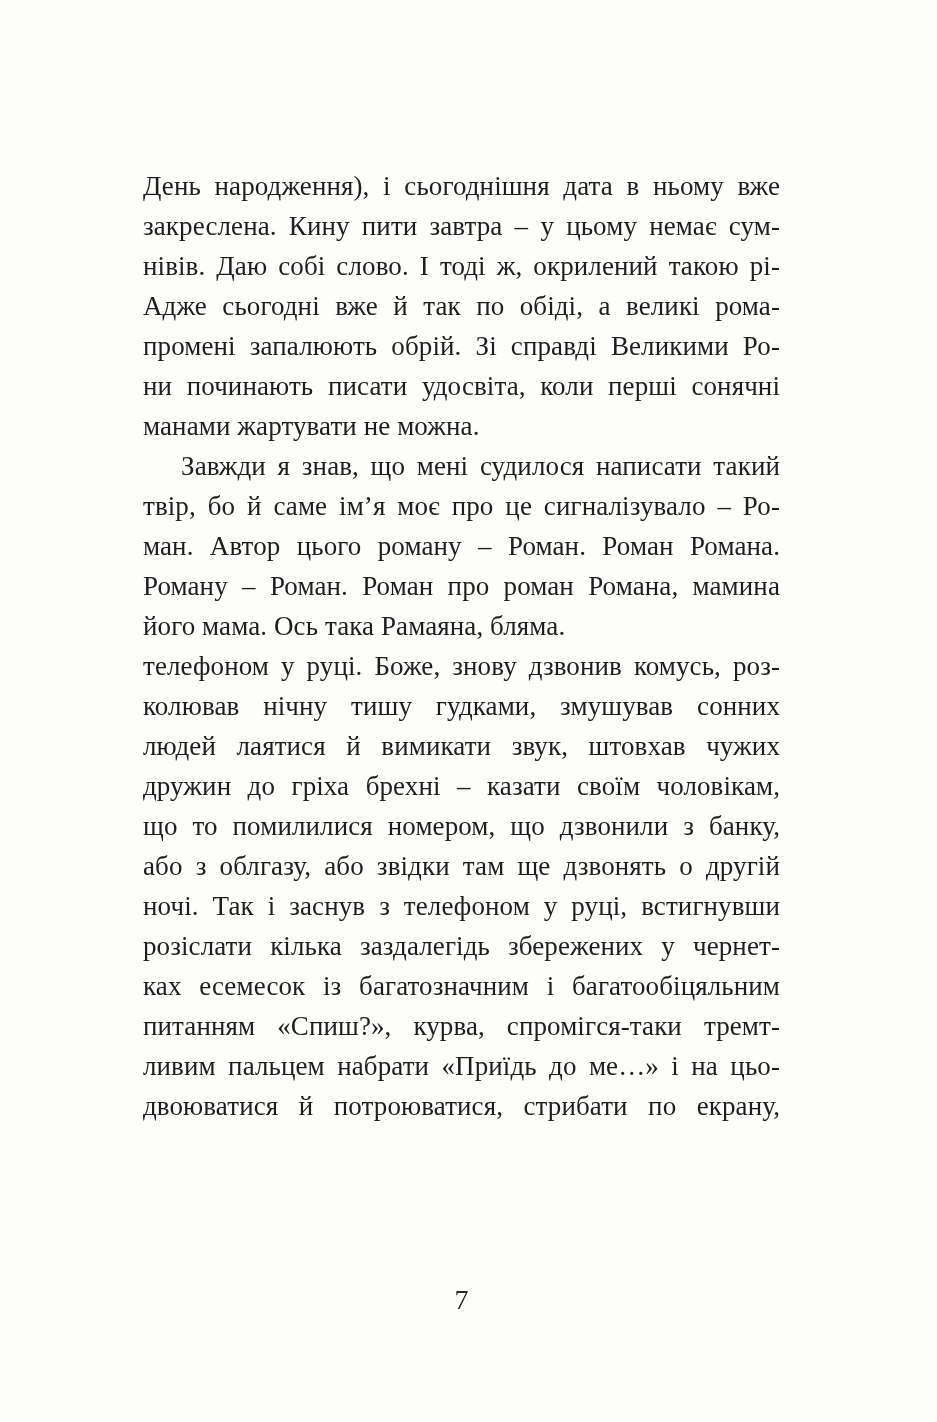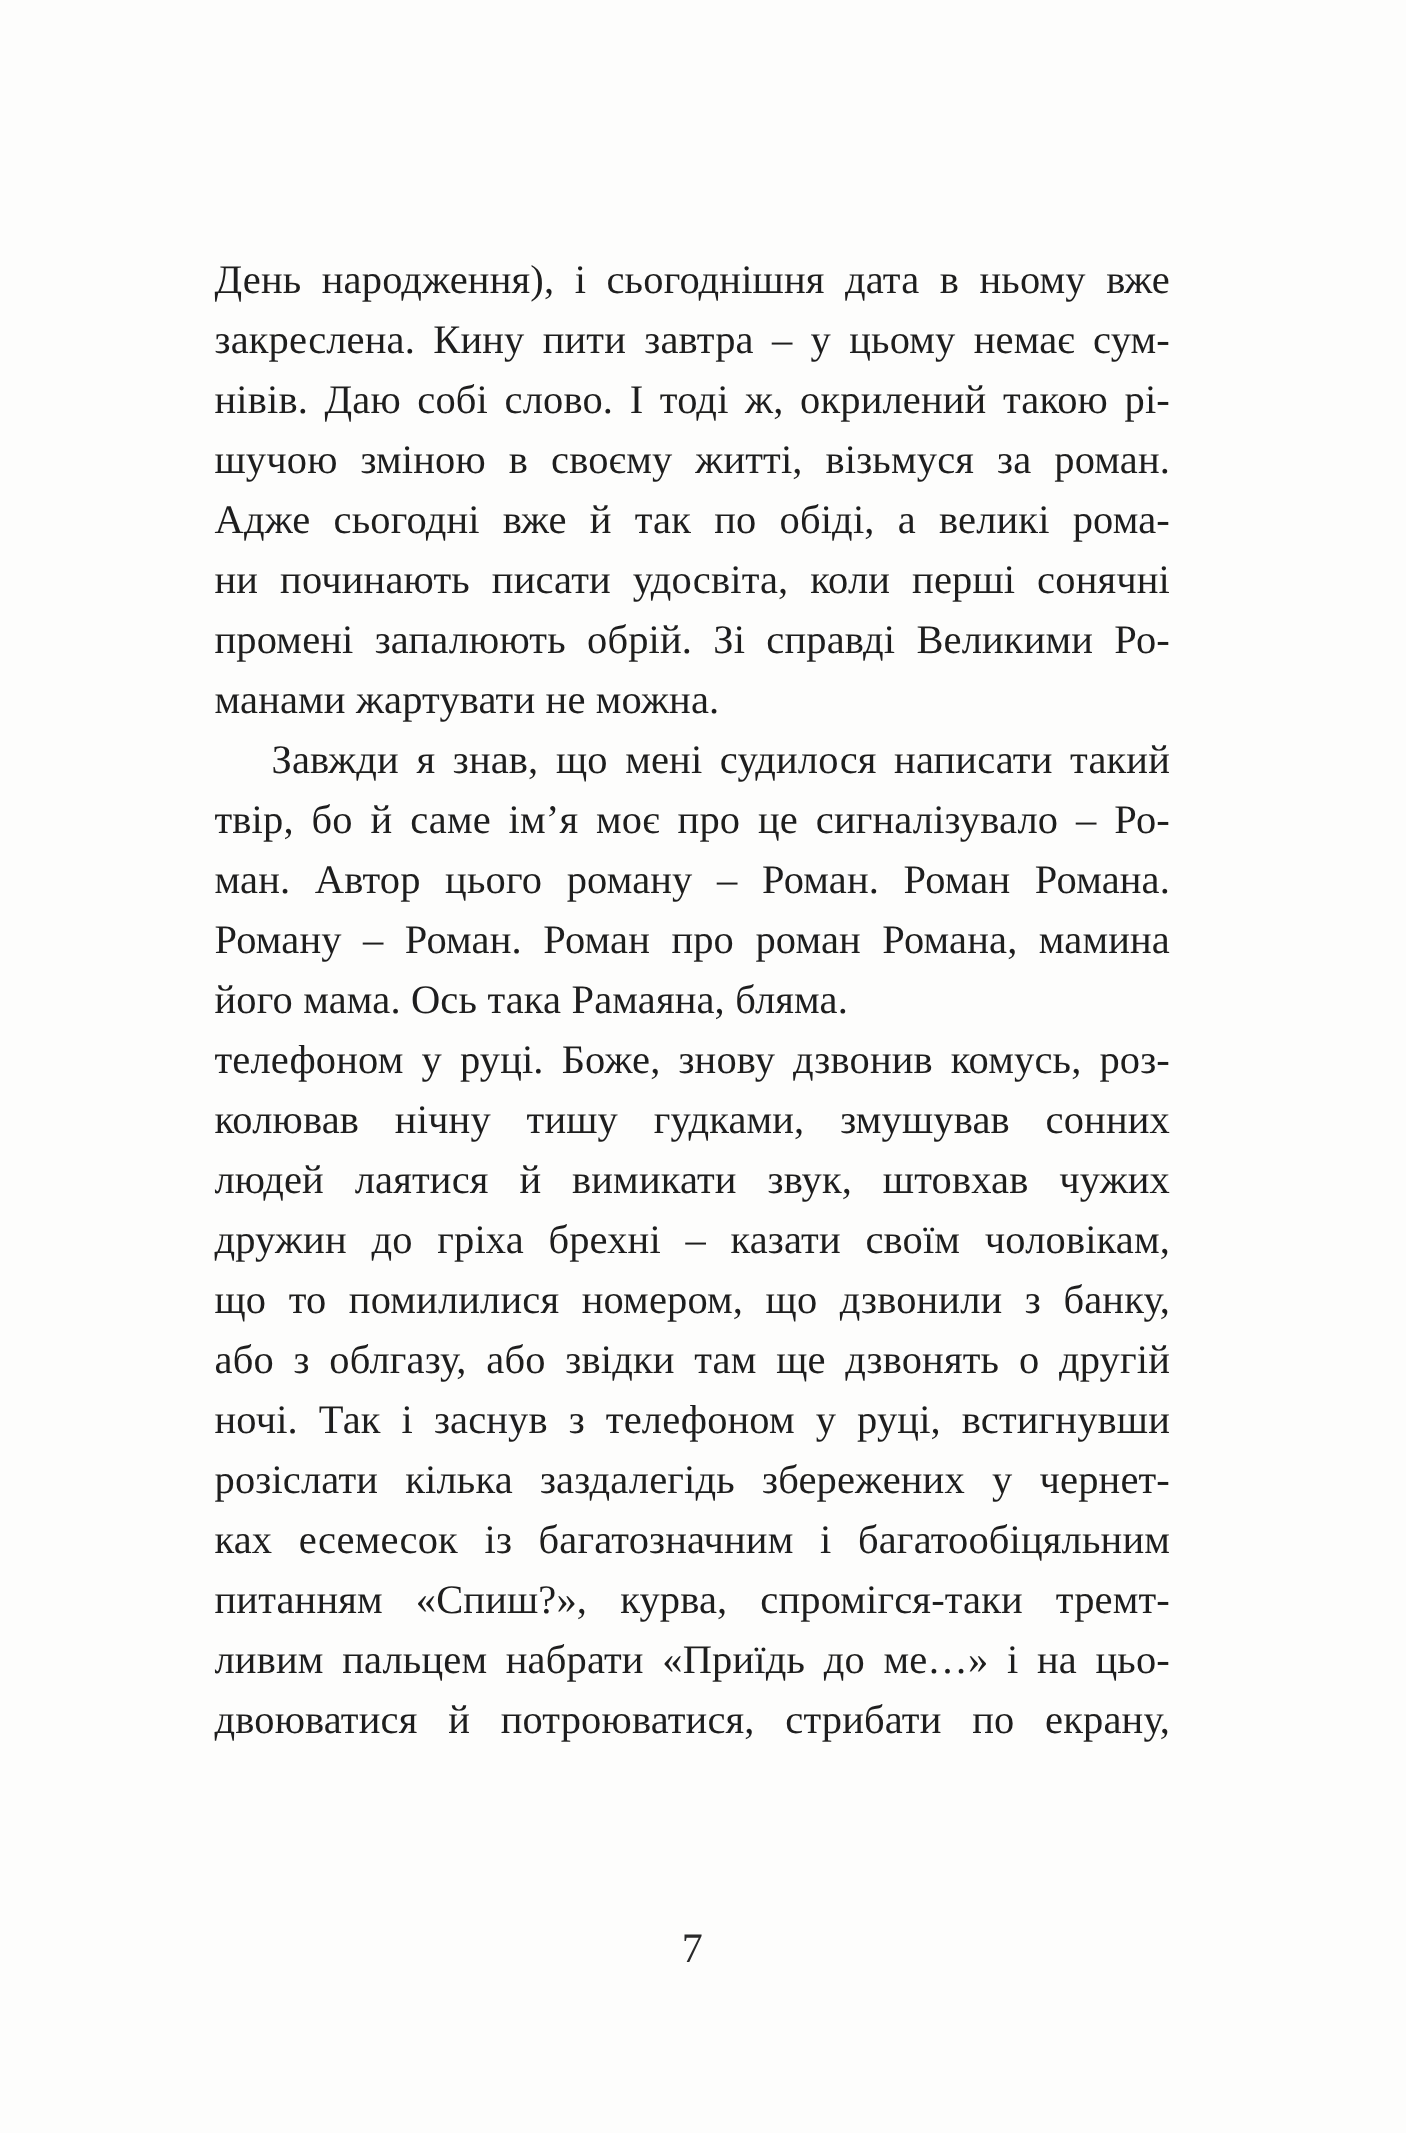--- a/index.html
+++ b/index.html
@@ -62,24 +62,23 @@
 </style>
 </head>
 <body>
 
 <div class="book-page">
   <div class="page-text" id="page-text">
       <div class="paragraph">
         <div class="text-line">День народження), і сьогоднішня дата в ньому вже</div>
         <div class="text-line">закреслена. Кину пити завтра – у цьому немає сум-</div>
         <div class="text-line">нівів. Даю собі слово. І тоді ж, окрилений такою рі-</div>
-        <div class="text-line">шучою зміною в своєму житті, візьмуся за роман.</div>
         <div class="text-line">Адже сьогодні вже й так по обіді, а великі рома-</div>
+        <div class="text-line">промені запалюють обрій. Зі справді Великими Ро-</div>
         <div class="text-line">ни починають писати удосвіта, коли перші сонячні</div>
-        <div class="text-line">промені запалюють обрій. Зі справді Великими Ро-</div>
         <div class="text-line flush">манами жартувати не можна.</div>
       </div>
       <div class="paragraph">
         <div class="text-line indented">Завжди я знав, що мені судилося написати такий</div>
         <div class="text-line">твір, бо й саме ім’я моє про це сигналізувало – Ро-</div>
         <div class="text-line">ман. Автор цього роману – Роман. Роман Романа.</div>
         <div class="text-line">Роману – Роман. Роман про роман Романа, мамина</div>
         <div class="text-line flush">його мама. Ось така Рамаяна, бляма.</div>
       </div>
       <div class="paragraph">

